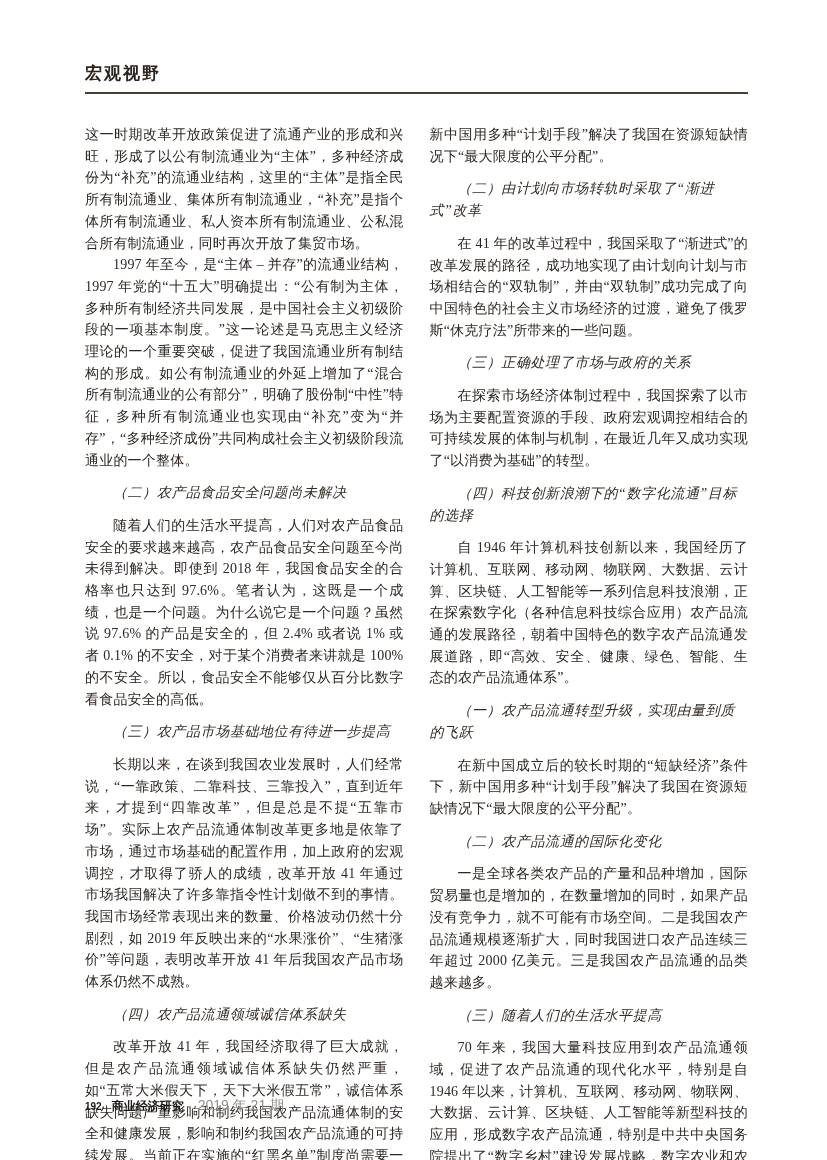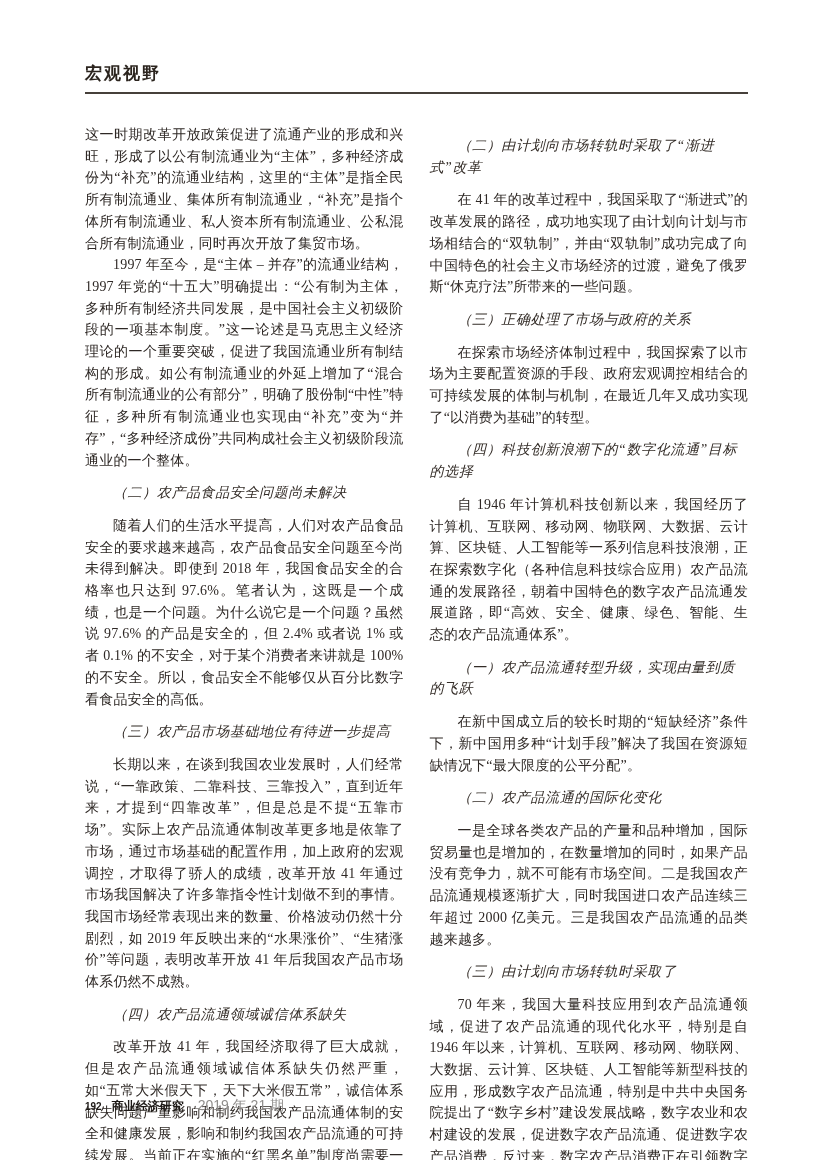--- a/index.html
+++ b/index.html
@@ -121,31 +121,32 @@
       <p class="para">随着人们的生活水平提高，人们对农产品食品安全的要求越来越高，农产品食品安全问题至今尚未得到解决。即使到 2018 年，我国食品安全的合格率也只达到 97.6%。笔者认为，这既是一个成绩，也是一个问题。为什么说它是一个问题？虽然说 97.6% 的产品是安全的，但 2.4% 或者说 1% 或者 0.1% 的不安全，对于某个消费者来讲就是 100% 的不安全。所以，食品安全不能够仅从百分比数字看食品安全的高低。</p>
       <h4 class="kai-heading">（三）农产品市场基础地位有待进一步提高</h4>
       <p class="para">长期以来，在谈到我国农业发展时，人们经常说，“一靠政策、二靠科技、三靠投入”，直到近年来，才提到“四靠改革”，但是总是不提“五靠市场”。实际上农产品流通体制改革更多地是依靠了市场，通过市场基础的配置作用，加上政府的宏观调控，才取得了骄人的成绩，改革开放 41 年通过市场我国解决了许多靠指令性计划做不到的事情。我国市场经常表现出来的数量、价格波动仍然十分剧烈，如 2019 年反映出来的“水果涨价”、“生猪涨价”等问题，表明改革开放 41 年后我国农产品市场体系仍然不成熟。</p>
       <h4 class="kai-heading">（四）农产品流通领域诚信体系缺失</h4>
       <p class="para">改革开放 41 年，我国经济取得了巨大成就，但是农产品流通领域诚信体系缺失仍然严重，如“五常大米假天下，天下大米假五常”，诚信体系缺失问题严重影响和制约我国农产品流通体制的安全和健康发展，影响和制约我国农产品流通的可持续发展。当前正在实施的“红黑名单”制度尚需要一定的时间才能够起到根本性的作用。</p>
       <h3 class="section-heading">经验：农产品流通最重要的 4 条经验</h3>
 
     </div>
 
     <div class="col">
+      <p class="para noindent">新中国用多种“计划手段”解决了我国在资源短缺情况下“最大限度的公平分配”。</p>
       <h4 class="kai-heading">（二）由计划向市场转轨时采取了“渐进式”改革</h4>
       <p class="para">在 41 年的改革过程中，我国采取了“渐进式”的改革发展的路径，成功地实现了由计划向计划与市场相结合的“双轨制”，并由“双轨制”成功完成了向中国特色的社会主义市场经济的过渡，避免了俄罗斯“休克疗法”所带来的一些问题。</p>
       <h4 class="kai-heading">（三）正确处理了市场与政府的关系</h4>
       <p class="para">在探索市场经济体制过程中，我国探索了以市场为主要配置资源的手段、政府宏观调控相结合的可持续发展的体制与机制，在最近几年又成功实现了“以消费为基础”的转型。</p>
       <h4 class="kai-heading">（四）科技创新浪潮下的“数字化流通”目标的选择</h4>
       <p class="para">自 1946 年计算机科技创新以来，我国经历了计算机、互联网、移动网、物联网、大数据、云计算、区块链、人工智能等一系列信息科技浪潮，正在探索数字化（各种信息科技综合应用）农产品流通的发展路径，朝着中国特色的数字农产品流通发展道路，即“高效、安全、健康、绿色、智能、生态的农产品流通体系”。</p>
       <h4 class="kai-heading">（一）农产品流通转型升级，实现由量到质的飞跃</h4>
       <p class="para">在新中国成立后的较长时期的“短缺经济”条件下，新中国用多种“计划手段”解决了我国在资源短缺情况下“最大限度的公平分配”。</p>
       <h4 class="kai-heading">（二）农产品流通的国际化变化</h4>
       <p class="para">一是全球各类农产品的产量和品种增加，国际贸易量也是增加的，在数量增加的同时，如果产品没有竞争力，就不可能有市场空间。二是我国农产品流通规模逐渐扩大，同时我国进口农产品连续三年超过 2000 亿美元。三是我国农产品流通的品类越来越多。</p>
-      <h4 class="kai-heading">（三）由计划向市场转轨时采取了</h4>
+      <h4 class="kai-heading">（三）随着人们的生活水平提高</h4>
       <p class="para">70 年来，我国大量科技应用到农产品流通领域，促进了农产品流通的现代化水平，特别是自 1946 年以来，计算机、互联网、移动网、物联网、大数据、云计算、区块链、人工智能等新型科技的应用，形成数字农产品流通，特别是中共中央国务院提出了“数字乡村”建设发展战略，数字农业和农村建设的发展，促进数字农产品流通、促进数字农产品消费，反过来，数字农产品消费正在引领数字农产品流通和数字农产品生产。</p>
 
     </div>
 
   </main>
 
   <footer class="page-footer">
     <span class="page-num">192</span>
     <span class="journal">商业经济研究</span>
     <span class="issue">2019 年 21 期</span>

